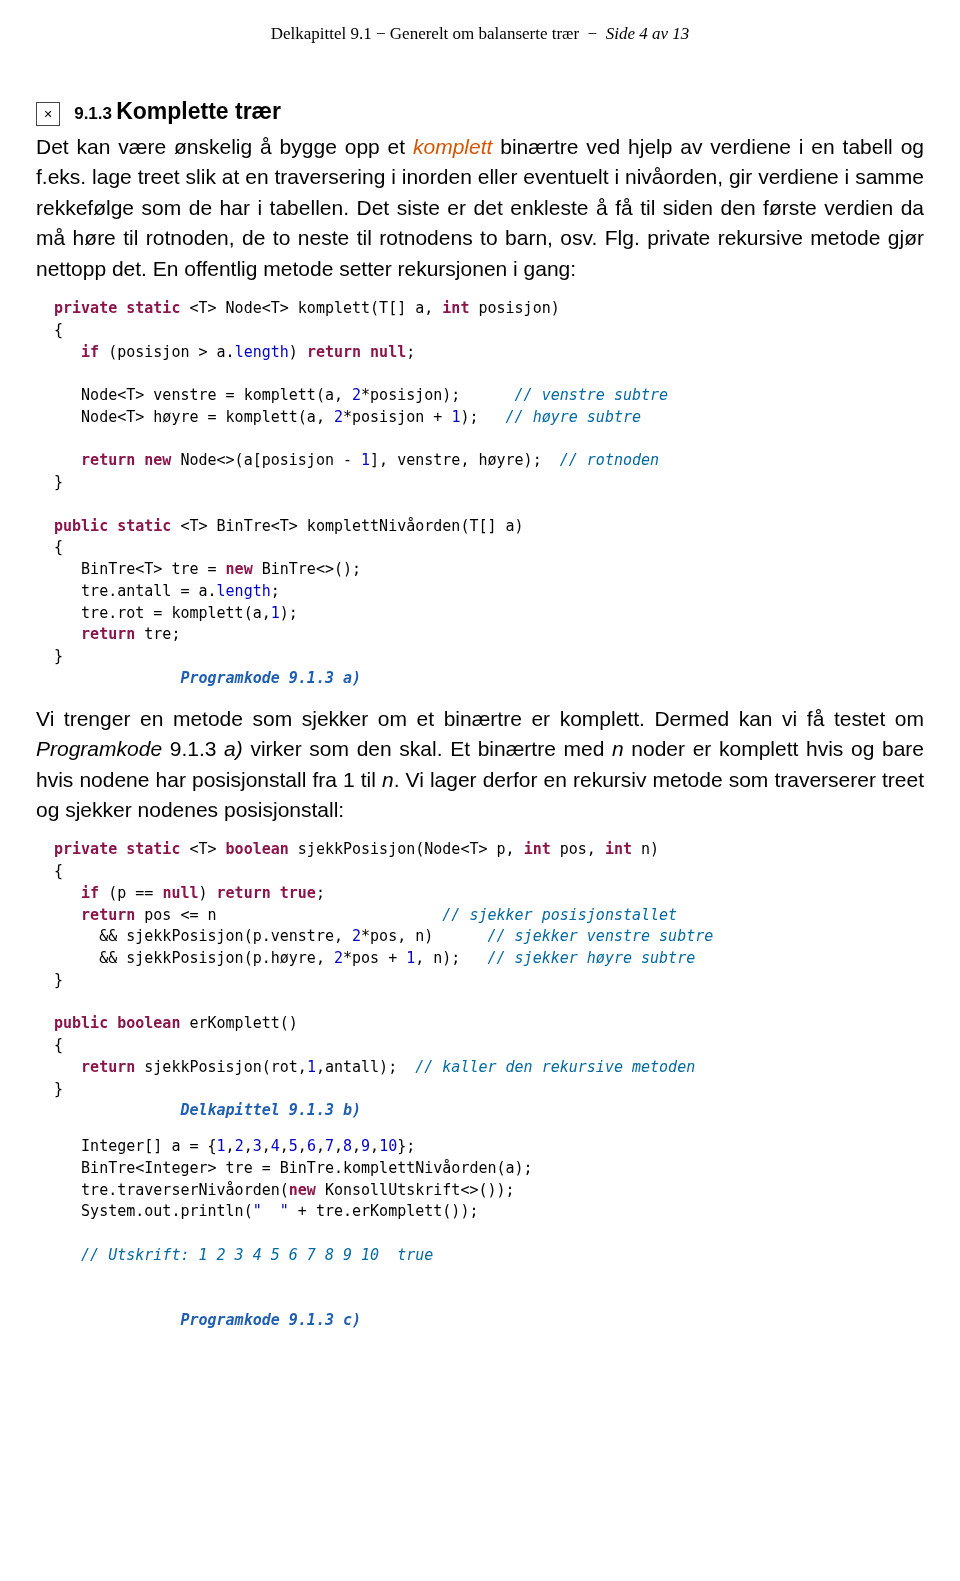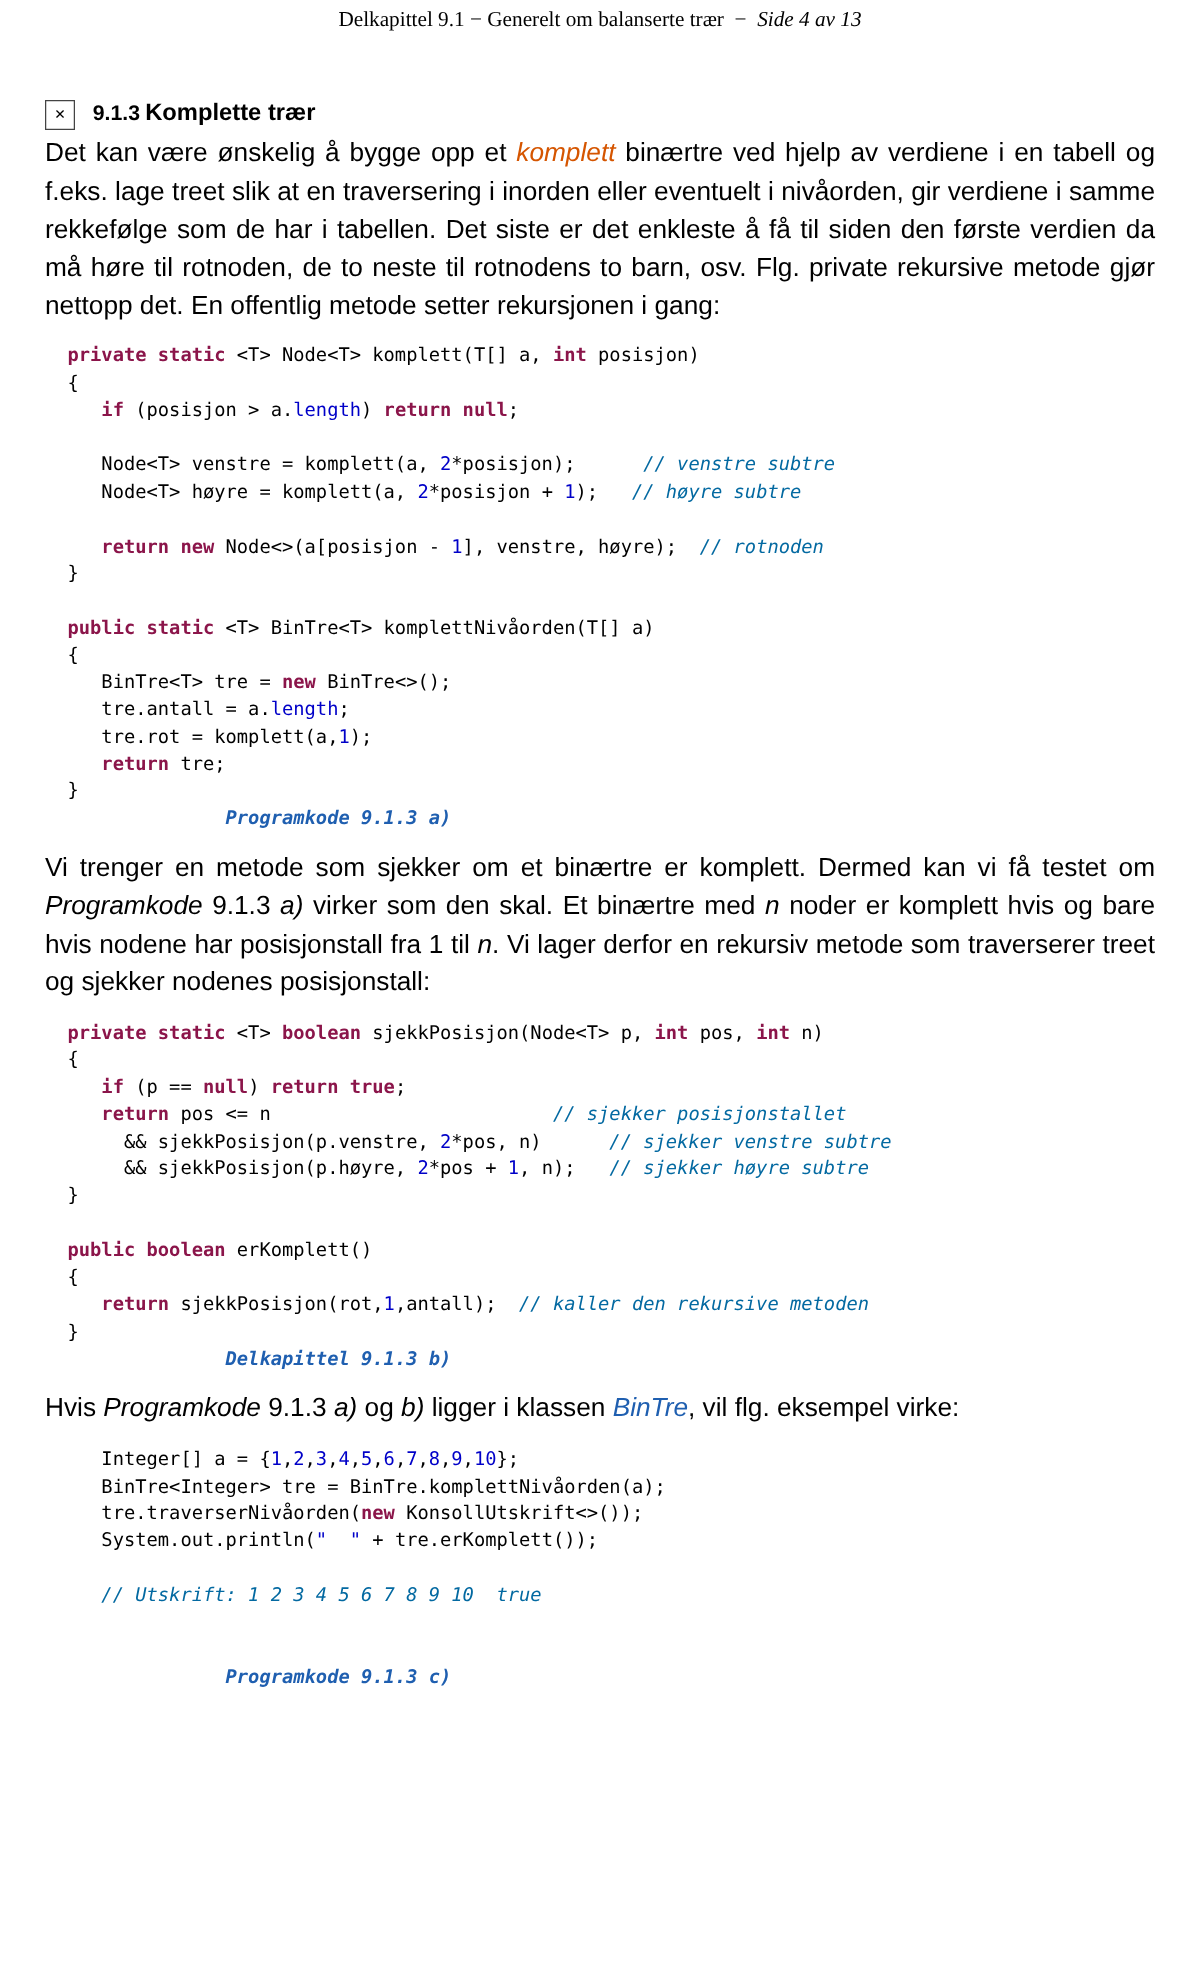--- a/index.html
+++ b/index.html
@@ -7,21 +7,21 @@
     background: #fff;
     font-family: Verdana, Geneva, sans-serif;
     font-size: 15px;
     color: #000;
     line-height: 1.45;
   }
   .page {
     width: 960px;
     min-height: 1581px;
     margin: 0;
-    padding: 4px 36px 20px 36px;
+    padding: 22px 36px 20px 36px;
     box-sizing: border-box;
   }
   .header-title {
     font-family: Georgia, 'Times New Roman', serif;
     font-size: 17px;
     text-align: center;
     margin-bottom: 48px;
   }
   .header-chap-em {
     font-style: italic;
@@ -40,21 +40,21 @@
     vertical-align: 1px;
     font-family: sans-serif;
   }
   .sec-num {
     font-weight: bold;
     margin-left: 10px;
     font-size: 17px;
   }
   .sec-title {
     font-weight: bold;
-    font-size: 19px;
+    font-size: 23px;
   }
   .body-text {
     text-align: justify;
     font-size: 21px;
   }
   .em-orange { color: #d55500; font-style: italic; }
   .body-text .i { font-style: italic; }
   .code-block {
     font-family: Consolas, Menlo, monospace;
     font-size: 15px;
@@ -119,23 +119,20 @@
 <span>     &amp;&amp; sjekkPosisjon(p.venstre, </span><span class="num-lit">2</span><span>*pos, n)</span>      <span class="cmt">// sjekker venstre subtre</span>
 <span>     &amp;&amp; sjekkPosisjon(p.høyre, </span><span class="num-lit">2</span><span>*pos + </span><span class="num-lit">1</span><span>, n);</span>   <span class="cmt">// sjekker høyre subtre</span>
 <span>}</span>
 
 <span class="kw">public</span> <span class="kw">boolean</span><span> erKomplett()</span>
 <span>{</span>
    <span class="kw">return</span><span> sjekkPosisjon(rot,</span><span class="num-lit">1</span><span>,antall); </span> <span class="cmt">// kaller den rekursive metoden</span>
 <span>}</span>
               <span class="caption">Delkapittel 9.1.3 b)</span></div>
 
-  <div class="body-text">
-    <span>Hvis </span><span class="i">Programkode</span><span> 9.1.3 </span><span class="i">a)</span><span> og </span><span class="i">b)</span><span> ligger i klassen </span><span class="classref">BinTre</span><span>, vil flg. eksempel virke:</span>
-  </div>
 
   <div class="code-block"><span>   Integer[] a = {</span><span class="num-lit">1</span><span>,</span><span class="num-lit">2</span><span>,</span><span class="num-lit">3</span><span>,</span><span class="num-lit">4</span><span>,</span><span class="num-lit">5</span><span>,</span><span class="num-lit">6</span><span>,</span><span class="num-lit">7</span><span>,</span><span class="num-lit">8</span><span>,</span><span class="num-lit">9</span><span>,</span><span class="num-lit">10</span><span>};</span>
 <span>   BinTre&lt;Integer&gt; tre = BinTre.komplettNivåorden(a);</span>
 <span>   tre.traverserNivåorden(</span><span class="kw">new</span><span> KonsollUtskrift&lt;&gt;());</span>
 <span>   System.out.println(</span><span class="num-lit">"  "</span><span> + tre.erKomplett());</span>
 
    <span class="cmt">// Utskrift: 1 2 3 4 5 6 7 8 9 10  true</span>
 
 
               <span class="caption">Programkode 9.1.3 c)</span></div>

